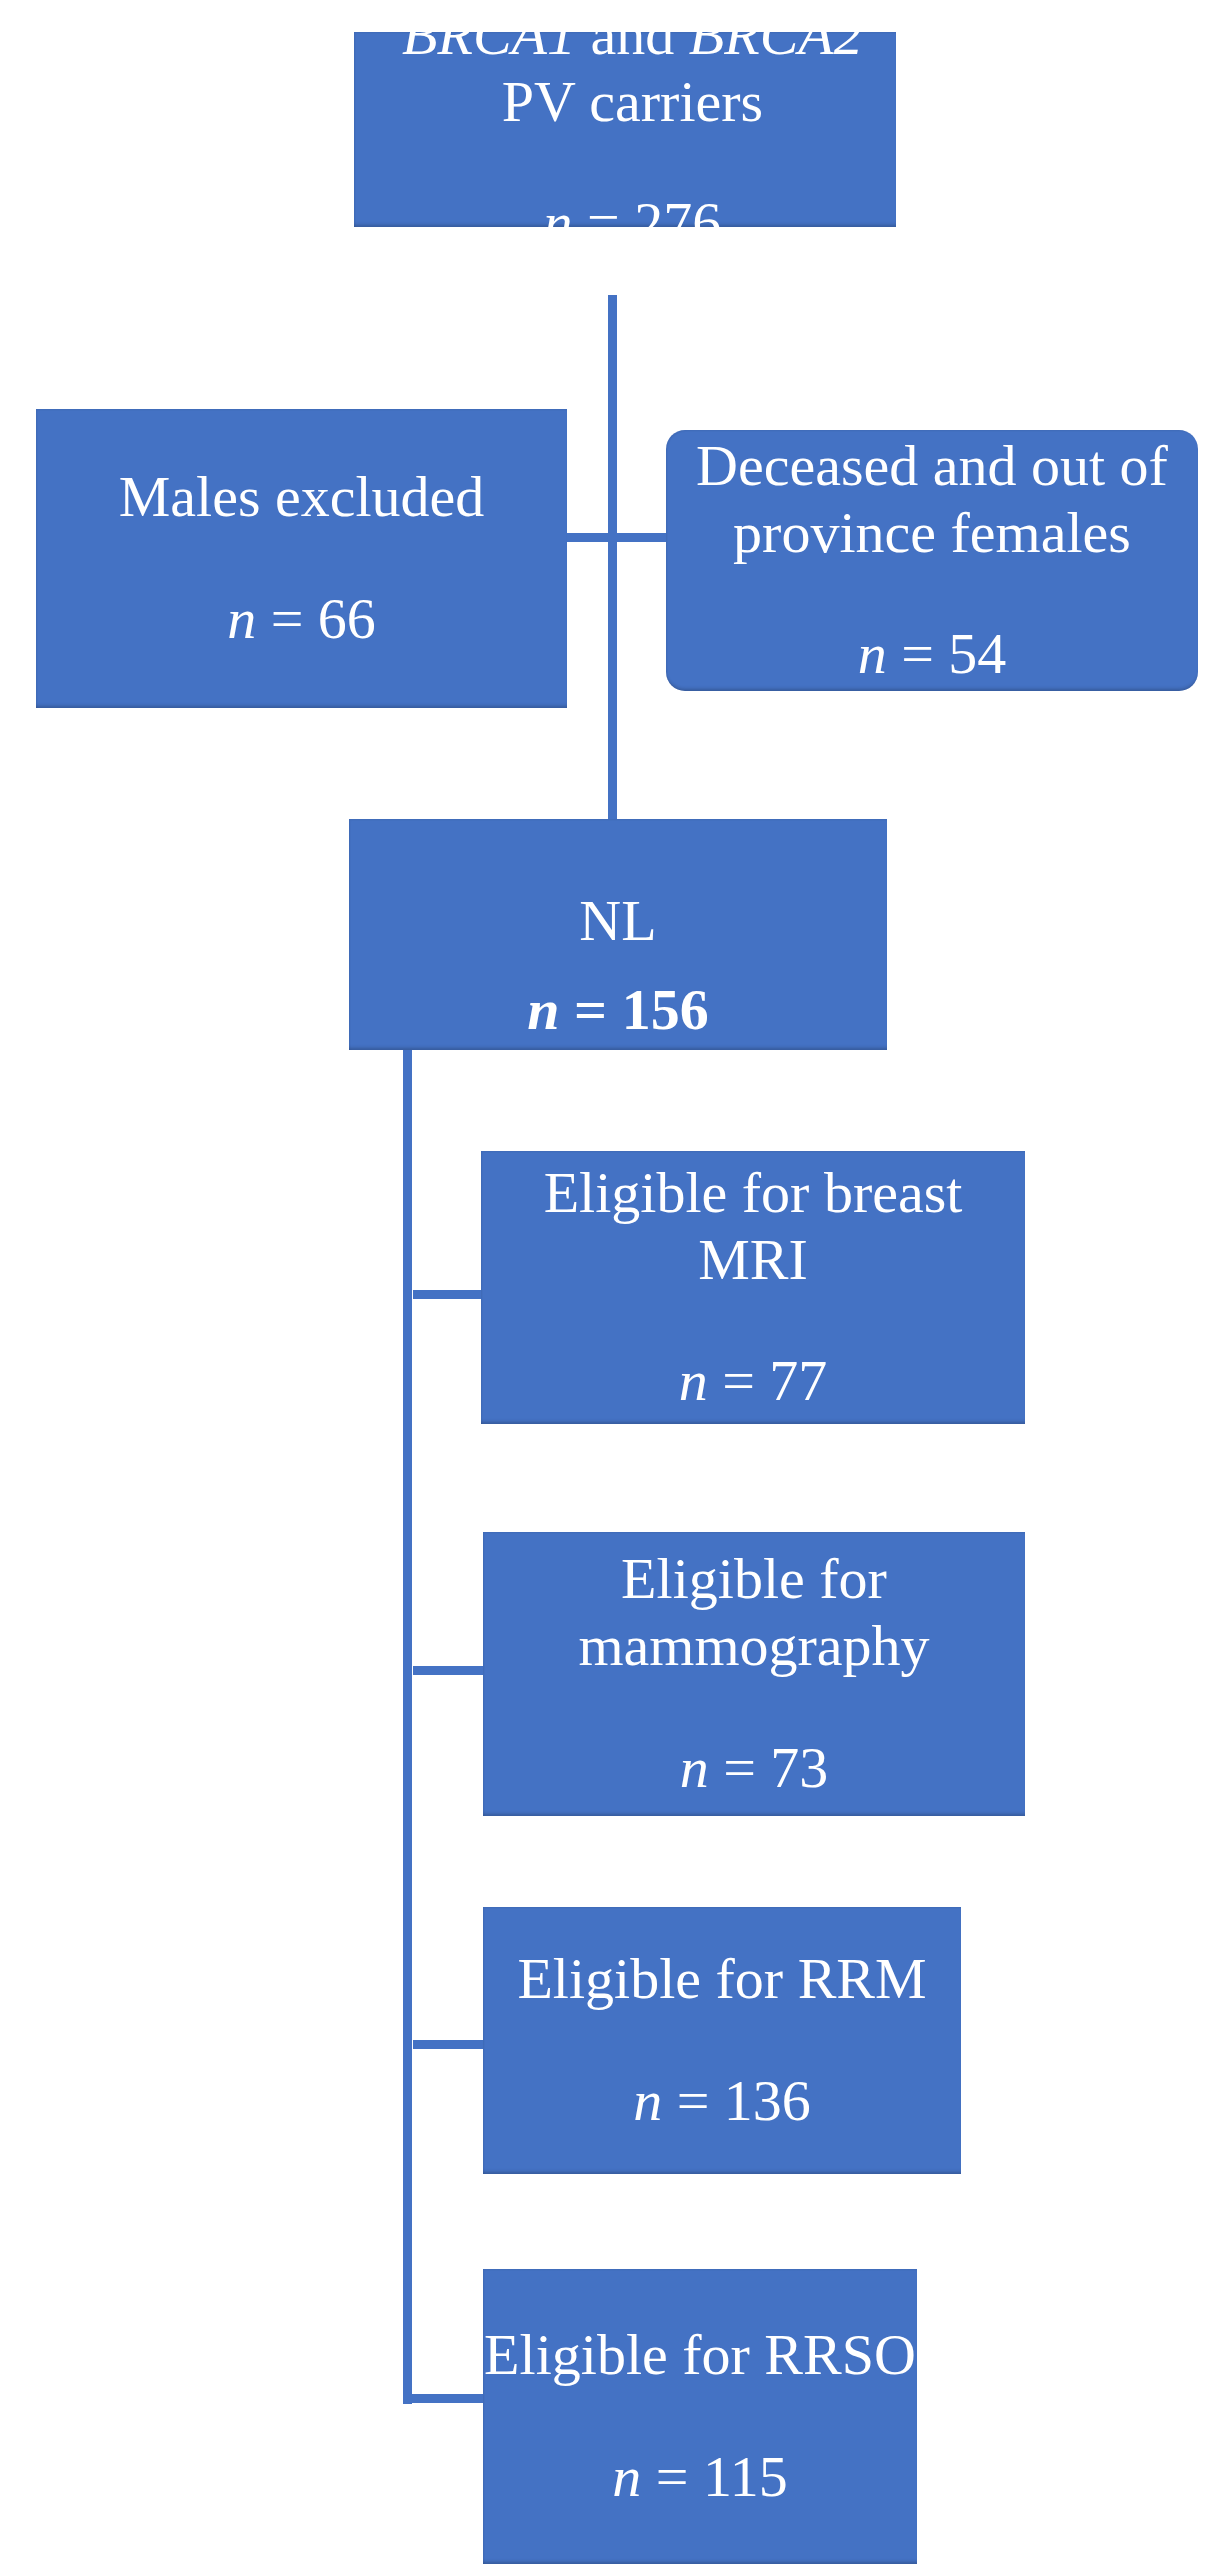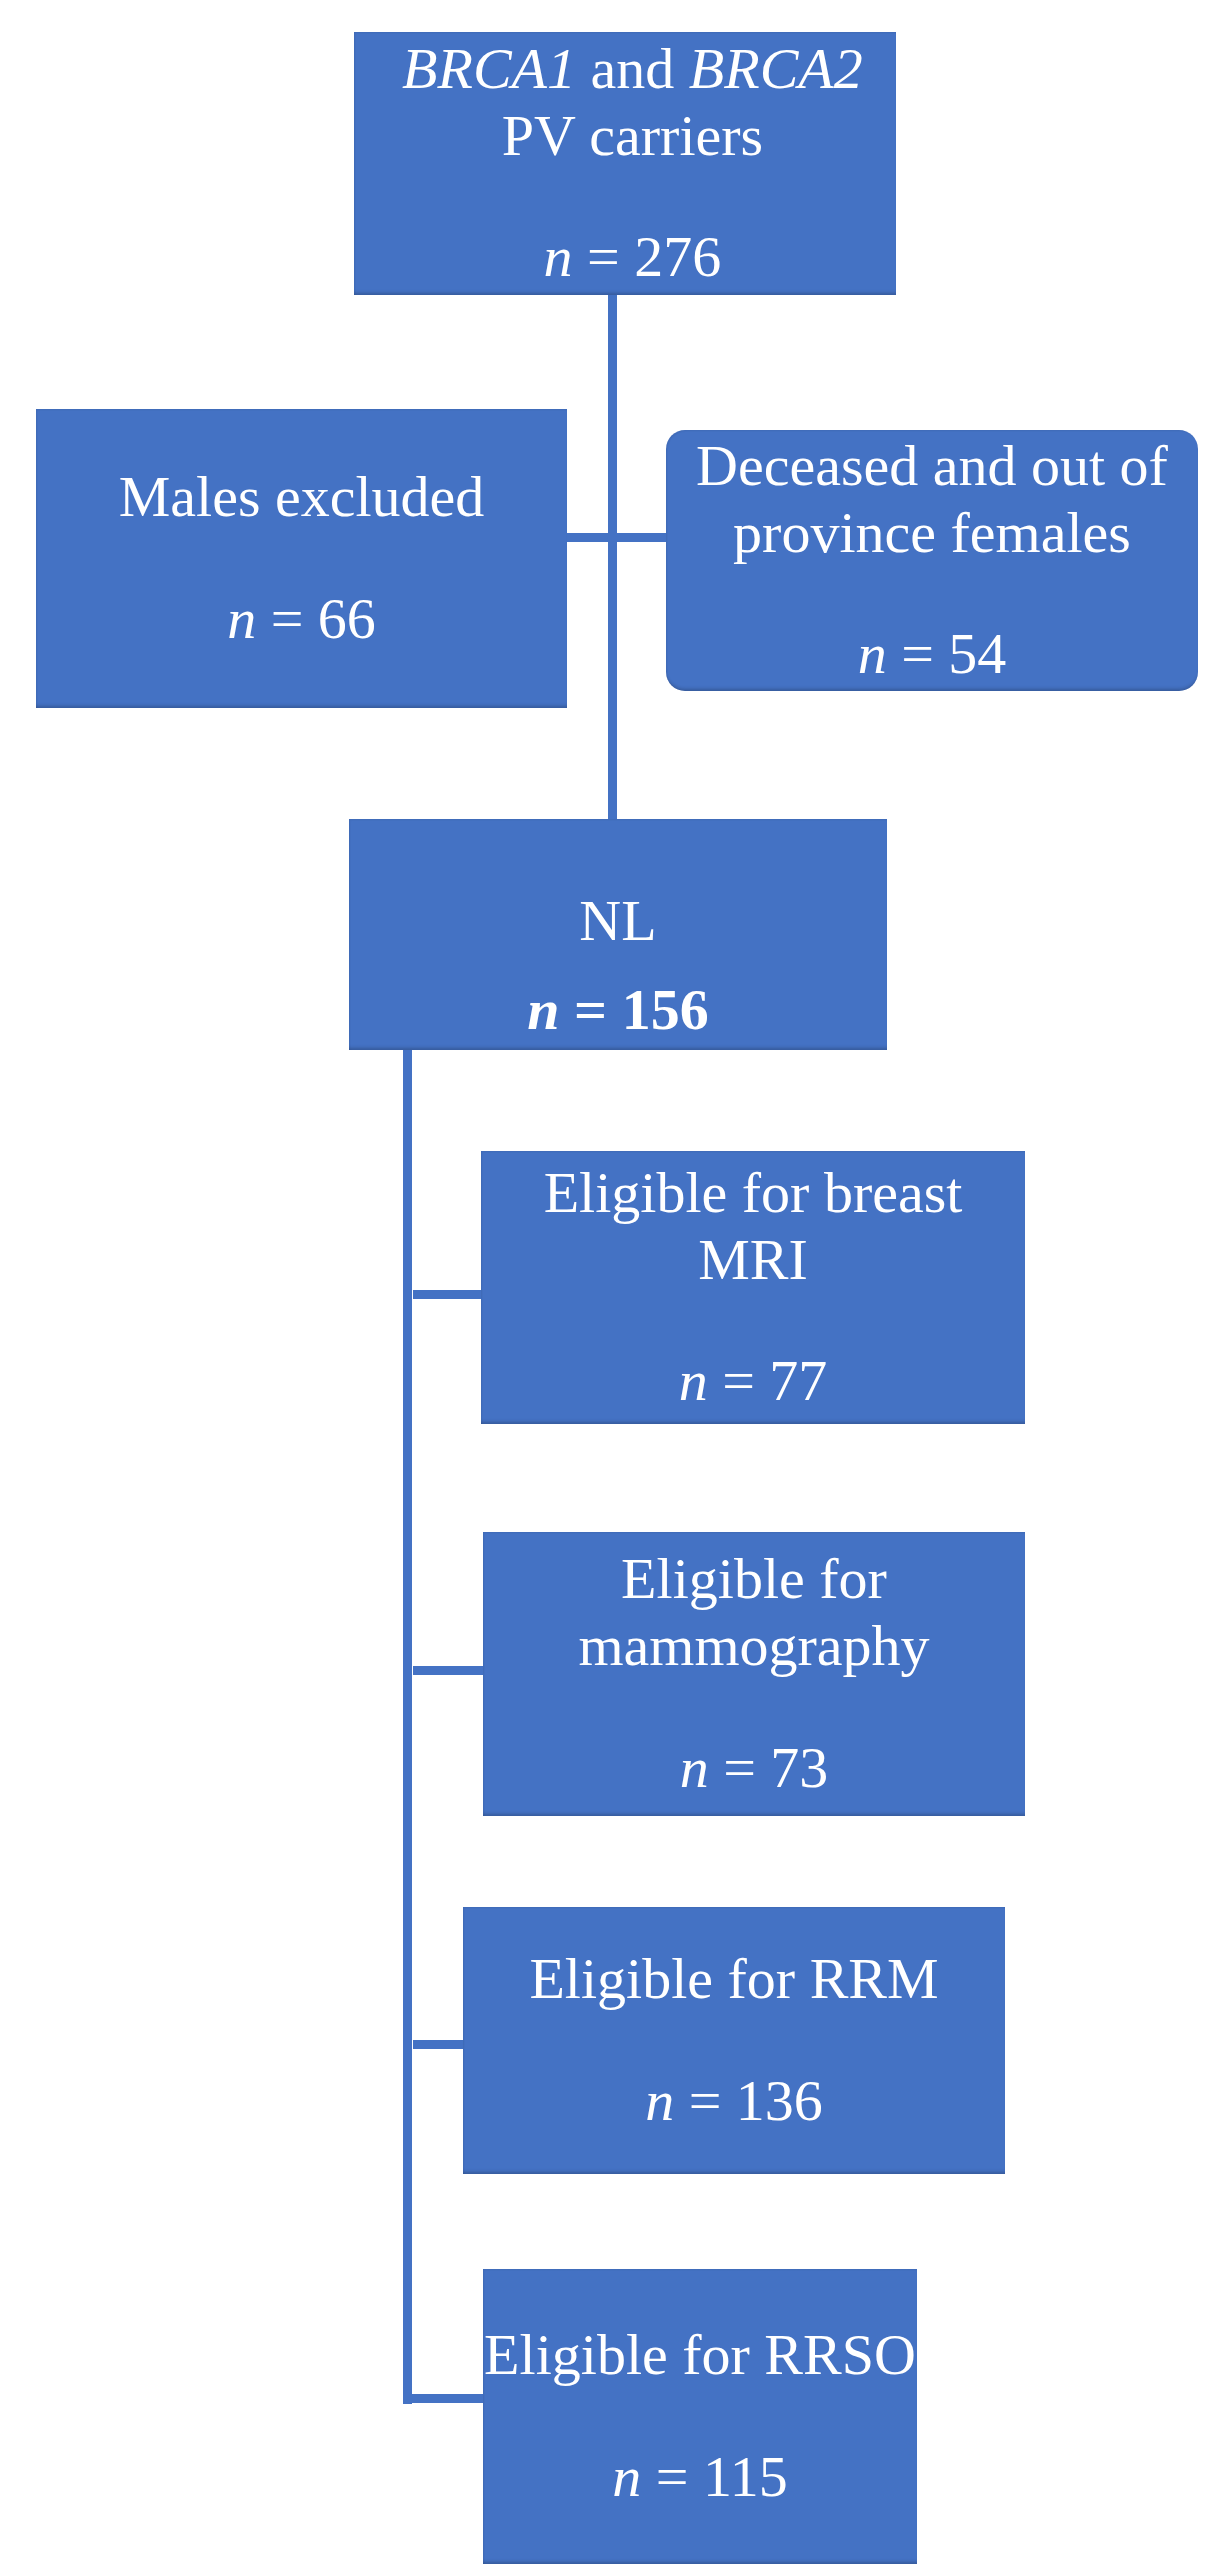--- a/index.html
+++ b/index.html
@@ -64,21 +64,21 @@
 <div class="stage">
 
   <div class="conn" style="left:608px; top:295px; width:9px; height:524px;"></div>
   <div class="conn" style="left:561px; top:533px; width:105px; height:9px;"></div>
   <div class="conn" style="left:403px; top:1050px; width:9px; height:1354px;"></div>
   <div class="conn" style="left:413px; top:1290px; width:69px; height:9px;"></div>
   <div class="conn" style="left:413px; top:1666px; width:71px; height:9px;"></div>
   <div class="conn" style="left:413px; top:2040px; width:71px; height:9px;"></div>
   <div class="conn" style="left:403px; top:2394px; width:80px; height:9px;"></div>
 
-  <div class="node" style="left:354px; top:32px; width:542px; height:263px;padding-left:20px;">
+  <div class="node" style="left:354px; top:32px; width:542px; height:195px;padding-left:20px;">
     <div class="title"><span class="it">BRCA1</span><span> and </span><span class="it">BRCA2</span><br><span>PV carriers</span></div>
     <div class="nline"><span class="it">n</span><span> = </span><span>276</span></div>
   </div>
 
   <div class="node" style="left:36px; top:409px; width:531px; height:299px;">
     <div class="title"><span>Males excluded</span></div>
     <div class="nline"><span class="it">n</span><span> = </span><span>66</span></div>
   </div>
 
   <div class="node" style="left:666px; top:430px; width:532px; height:261px;border-radius:19px;">
@@ -94,21 +94,21 @@
   <div class="node" style="left:481px; top:1151px; width:544px; height:273px;">
     <div class="title"><span>Eligible for breast</span><br><span>MRI</span></div>
     <div class="nline"><span class="it">n</span><span> = </span><span>77</span></div>
   </div>
 
   <div class="node" style="left:483px; top:1532px; width:542px; height:284px;">
     <div class="title"><span>Eligible for</span><br><span>mammography</span></div>
     <div class="nline"><span class="it">n</span><span> = </span><span>73</span></div>
   </div>
 
-  <div class="node" style="left:463px; top:1907px; width:542px; height:267px;">
+  <div class="node" style="left:483px; top:1907px; width:478px; height:267px;">
     <div class="title"><span>Eligible for RRM</span></div>
     <div class="nline"><span class="it">n</span><span> = </span><span>136</span></div>
   </div>
 
   <div class="node" style="left:483px; top:2269px; width:434px; height:295px;">
     <div class="title"><span>Eligible for RRSO</span></div>
     <div class="nline"><span class="it">n</span><span> = </span><span>115</span></div>
   </div>
 
 </div>

